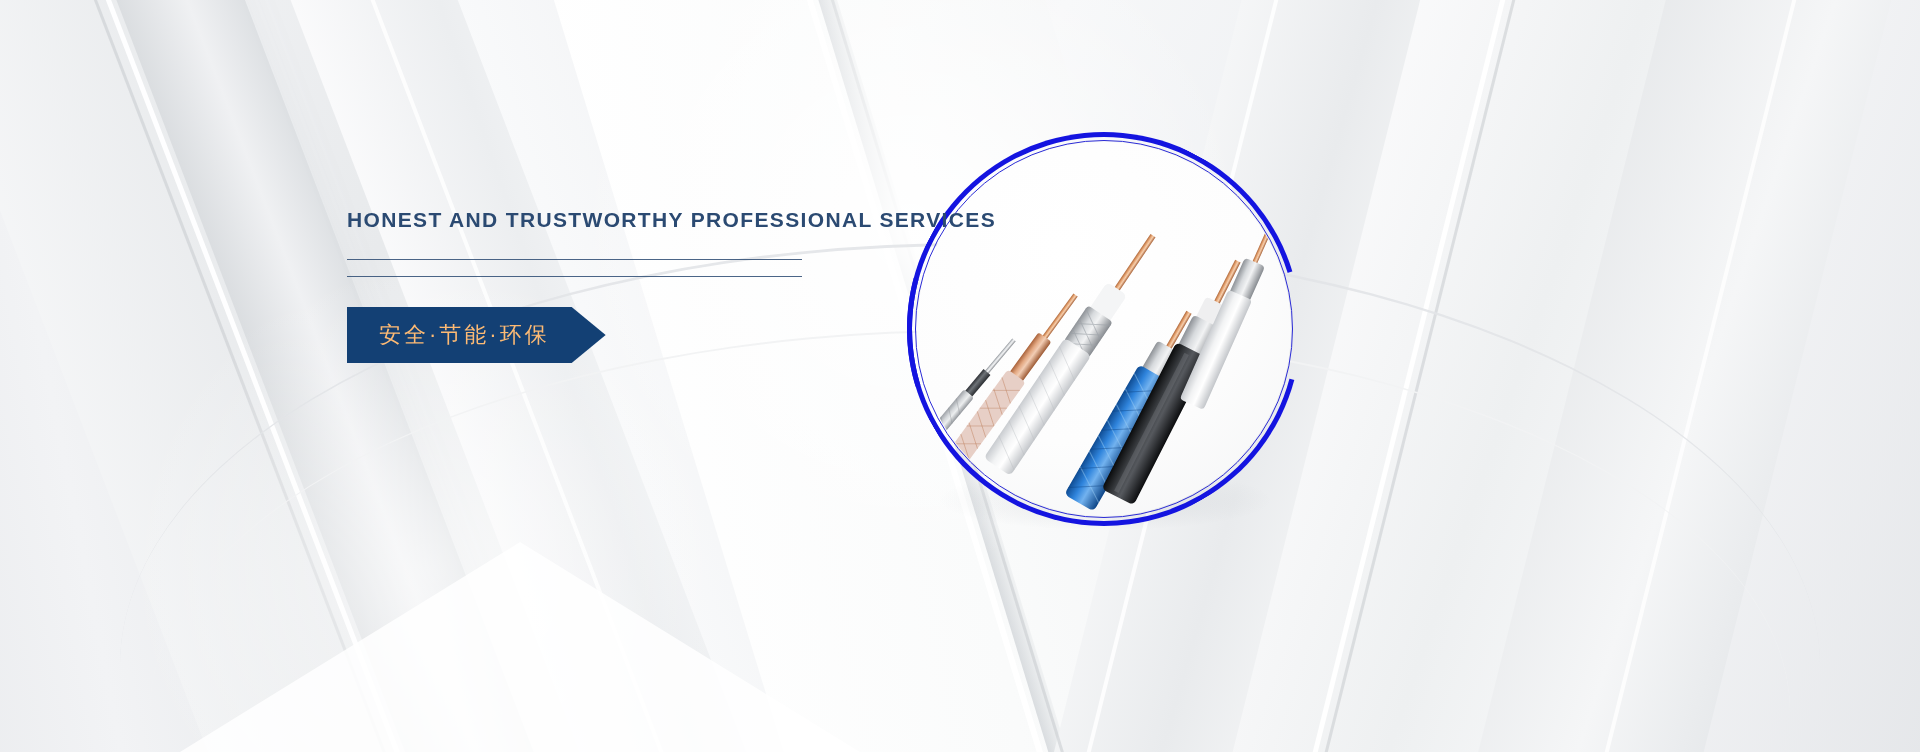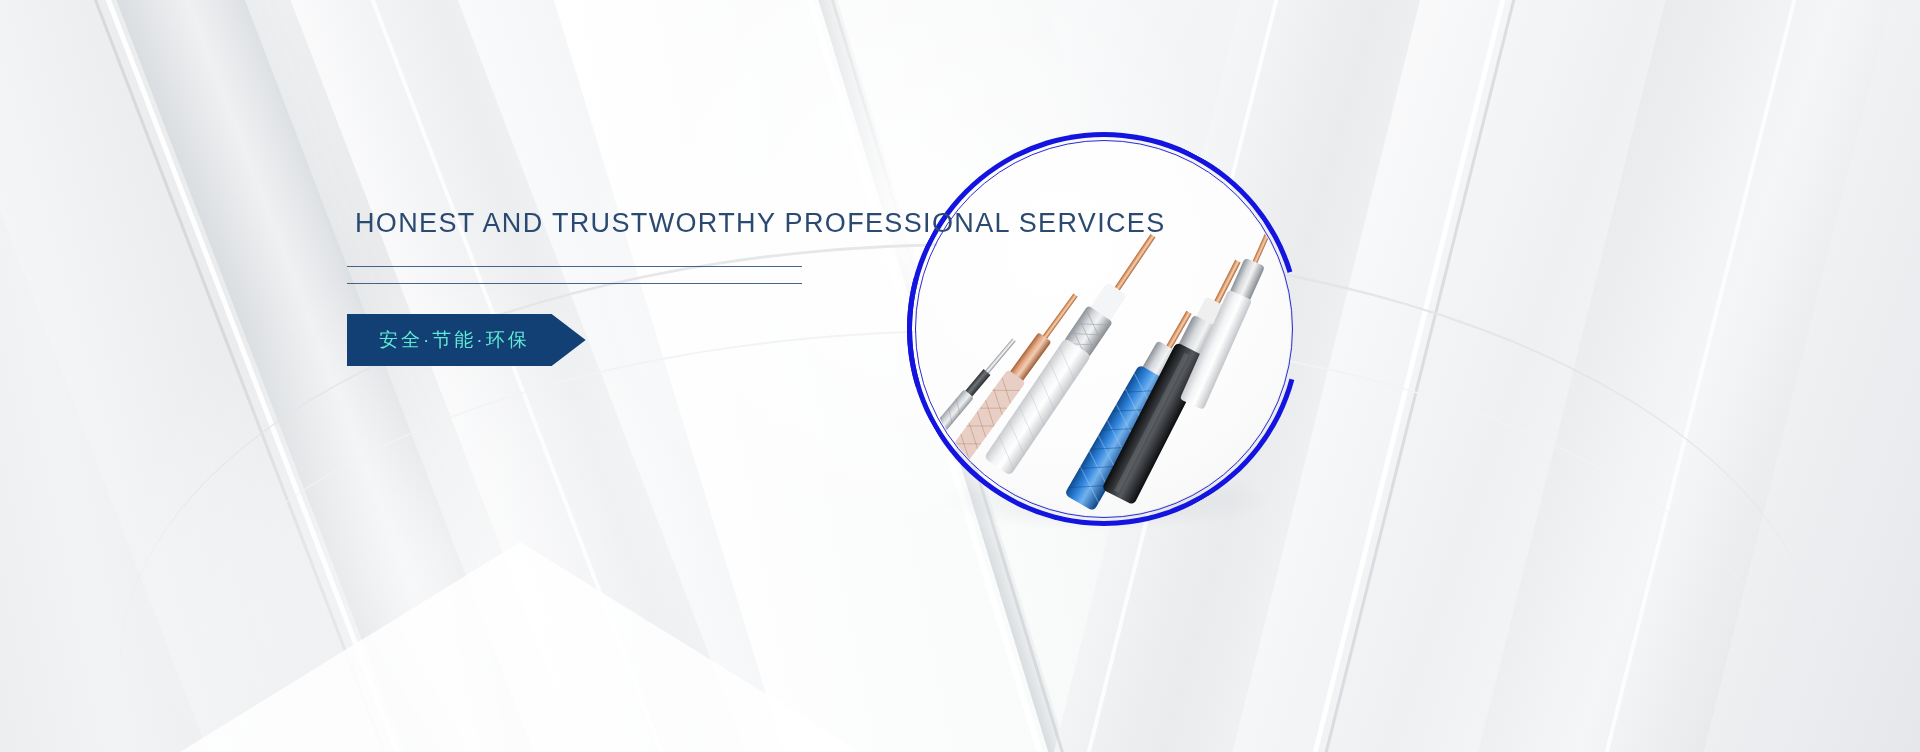--- a/index.html
+++ b/index.html
@@ -127,36 +127,36 @@
   
   #text-block{
     position:absolute;left:345px;top:196px;width:560px;z-index:20;
   }
   .headline{
     font-size:53px;font-weight:bold;color:#1b3a63;
     letter-spacing:3px;line-height:1.12;margin:0;white-space:nowrap;
     font-family:"Liberation Sans","DejaVu Sans",sans-serif;
   }
   .subline{
-    margin:12px 0 0 10px;font-size:27px;color:#2b4a72;
-    letter-spacing:1.35px;white-space:nowrap;font-weight:400;
+    margin:12px 0 0 2px;font-size:21px;color:#2b4a72;
+    letter-spacing:1.35px;white-space:nowrap;font-weight:700;
   }
   .rule{
     height:1px;background:#2b4a72;opacity:.85;width:455px;margin:27px 0 0 2px;
   }
   .rule-bottom{margin-top:16px;}
   .descline{
     margin:13px 0 0 14px;font-size:20px;color:#1b3a63;
     letter-spacing:2.2px;white-space:nowrap;
   }
   .badge-wrap{margin:30px 0 0 2px;}
   .badge{
     display:inline-block;position:relative;
-    background:#134074;color:#5eead4;
-    font-size:19px;letter-spacing:3px;
+    background:#134074;color:#fdba74;
+    font-size:22px;letter-spacing:3px;
     padding:13px 56px 13px 32px;
     clip-path:polygon(0 0, calc(100% - 34px) 0, 100% 50%, calc(100% - 34px) 100%, 0 100%);
   }
 
   
   #showcase{
     position:absolute;left:905px;top:130px;width:400px;height:400px;z-index:18;
   }
   .ring-thin{
     position:absolute;left:10px;top:10px;width:378px;height:378px;

